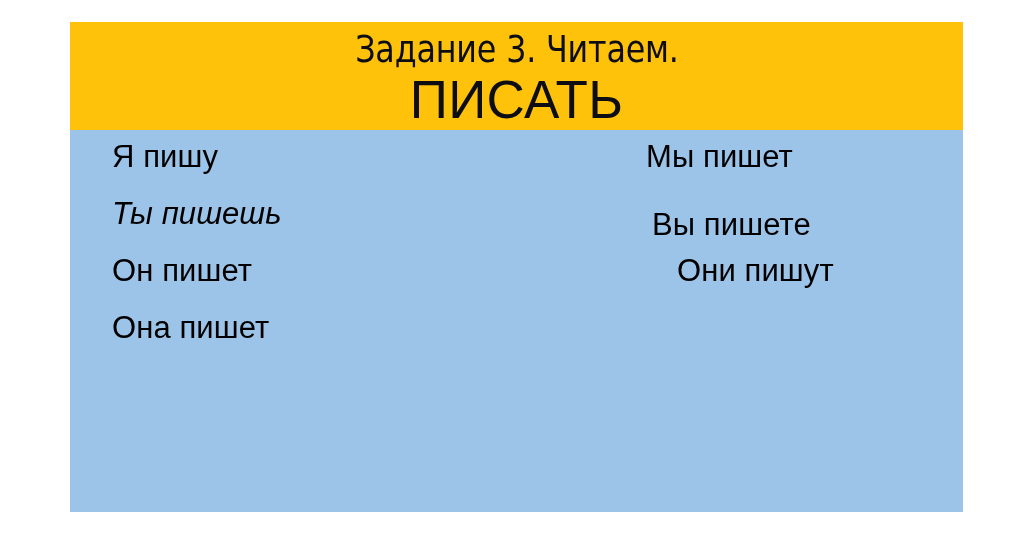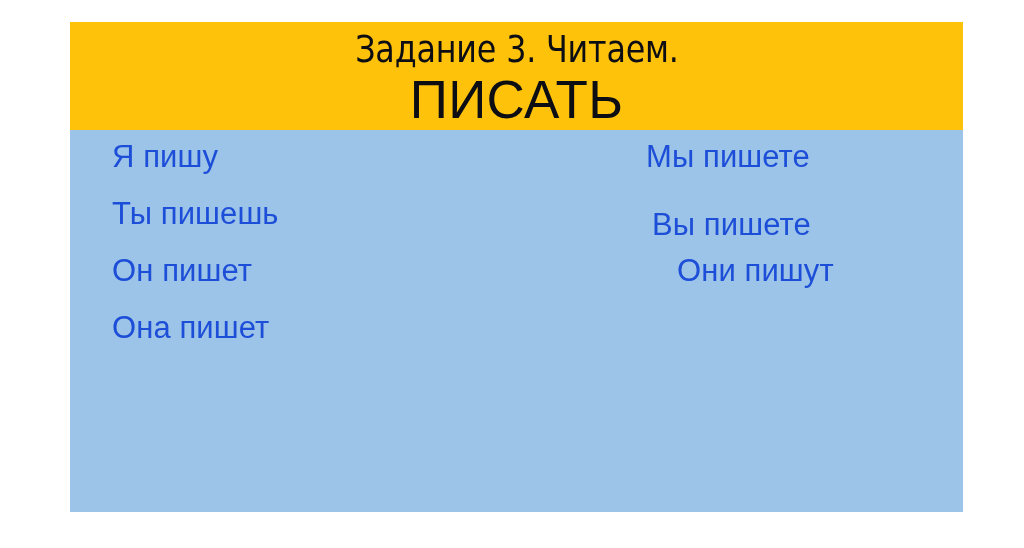--- a/index.html
+++ b/index.html
@@ -77,28 +77,28 @@
     position: absolute;
     top: 0;
     left: 0;
   }
 
   .conj-line {
     position: absolute;
     font-family: "Liberation Sans", "DejaVu Sans", sans-serif;
     font-size: 31px;
     line-height: 38px;
-    color: #1d4ed8;
+    color: #000000;
     white-space: nowrap;
     letter-spacing: 0.1px;
   }
 
   
   .col-left .r0 { left: 42px;  top: 8px;   }
-  .col-left .r1 { left: 42px;  top: 65px;  }
+  .col-left .r1 { left: 42px;  top: 65px; font-style: italic;  }
   .col-left .r2 { left: 42px;  top: 122px; }
   .col-left .r3 { left: 42px;  top: 179px; }
 
   
   .col-right .r0 { left: 576px; top: 8px;   }
   .col-right .r1 { left: 582px; top: 76px;  }
   .col-right .r2 { left: 595px; top: 122px; margin-left: 12px; }
 </style>
 </head>
 <body>
@@ -113,20 +113,20 @@
   <div class="body-panel">
 
     <div class="column col-left">
       <div class="conj-line r0">Я пишу</div>
       <div class="conj-line r1">Ты пишешь</div>
       <div class="conj-line r2">Он пишет</div>
       <div class="conj-line r3">Она пишет</div>
     </div>
 
     <div class="column col-right">
-      <div class="conj-line r0">Мы пишете</div>
+      <div class="conj-line r0">Мы пишет</div>
       <div class="conj-line r1">Вы пишете</div>
       <div class="conj-line r2">Они пишут</div>
     </div>
 
   </div>
 
 </div>
 
 </body></html>

